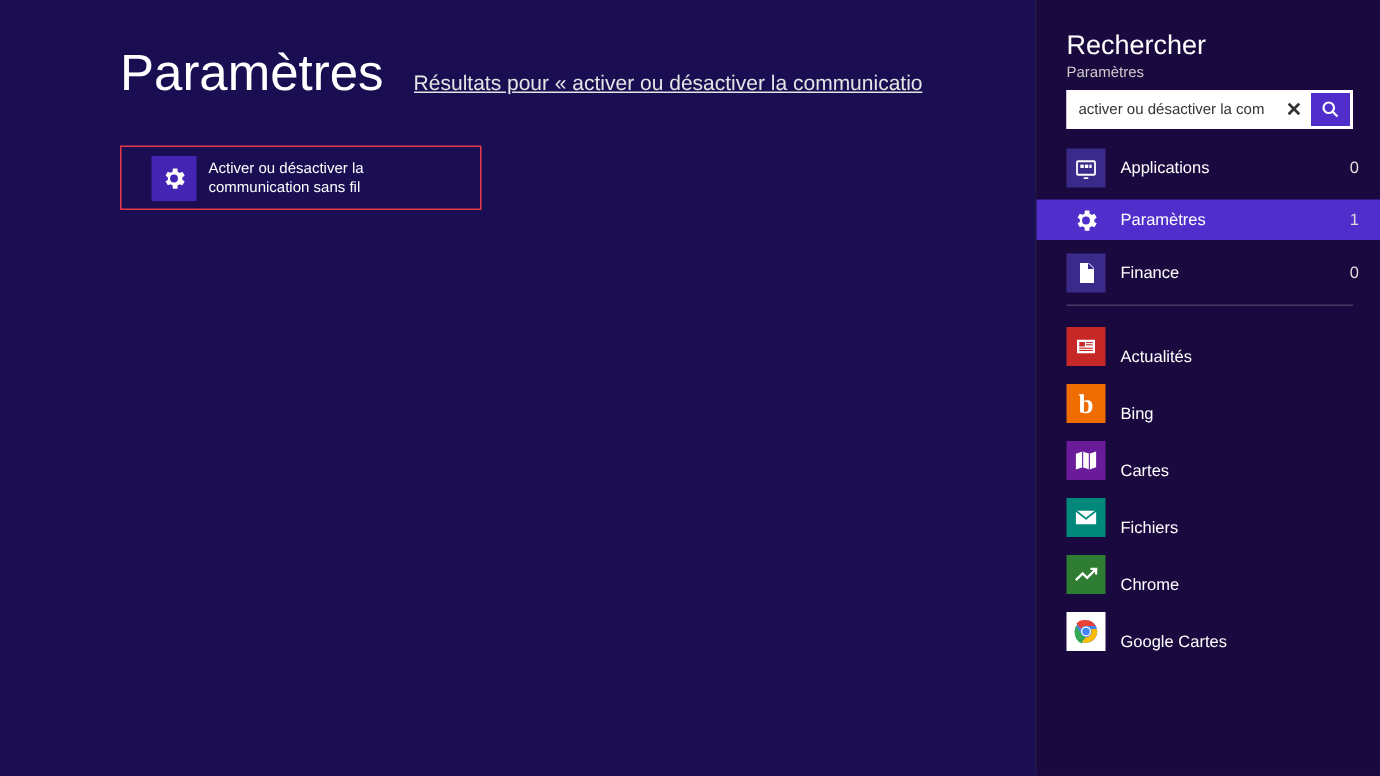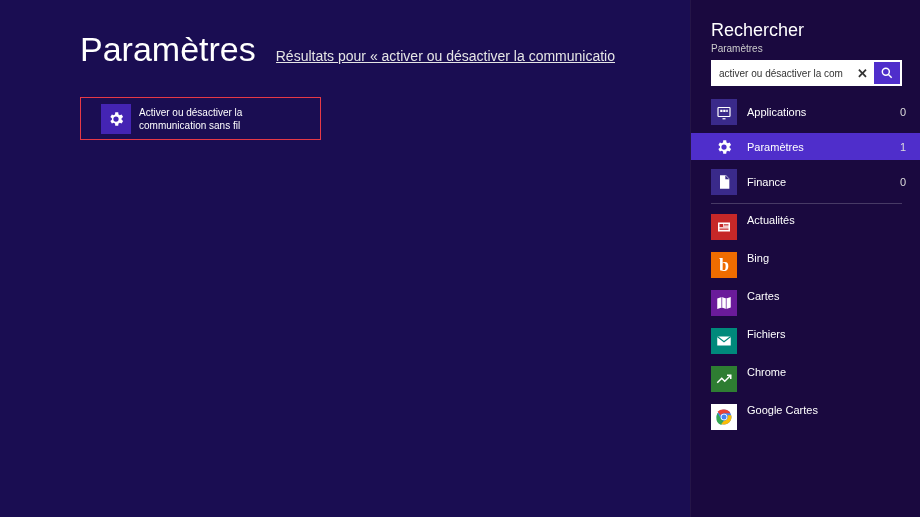--- a/index.html
+++ b/index.html
@@ -138,21 +138,21 @@
     color: #ddd;
     padding-right: 8px;
   }
   .divider {
     border: none;
     border-top: 1px solid rgba(255,255,255,0.2);
     margin: 6px 0 10px 0;
   }
   .app-list { }
   .app-item {
-    display:flex; align-items:flex-start;
+    display:flex; align-items:flex-end;
     height: 30px;
     margin-bottom: 8px;
     cursor:pointer;
   }
   .app-icon {
     width: 26px; height: 26px;
     display:flex;align-items:center;justify-content:center;
     flex-shrink:0;
     font-weight:bold;
   }

